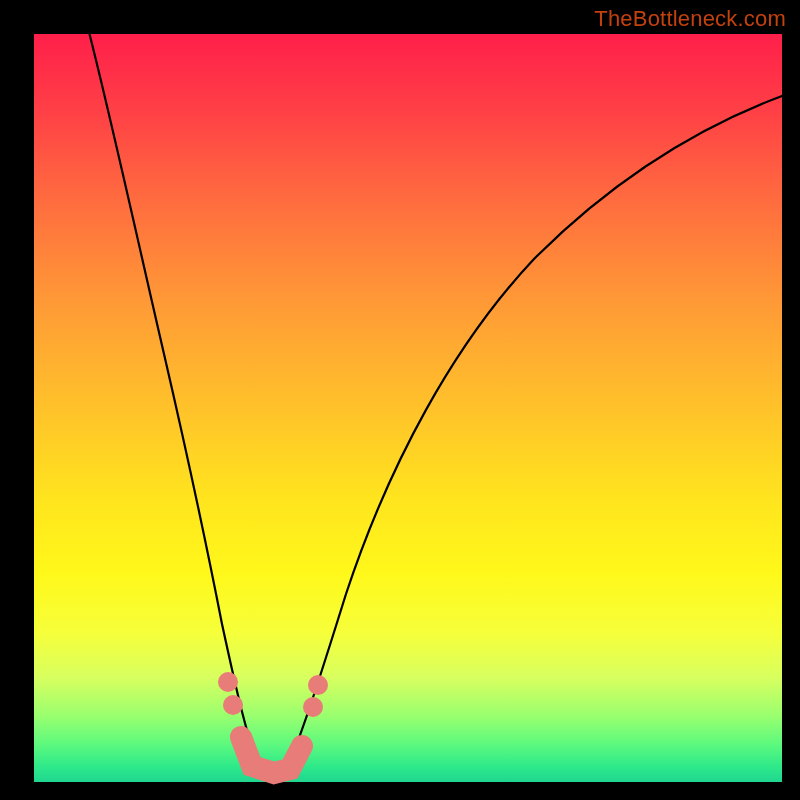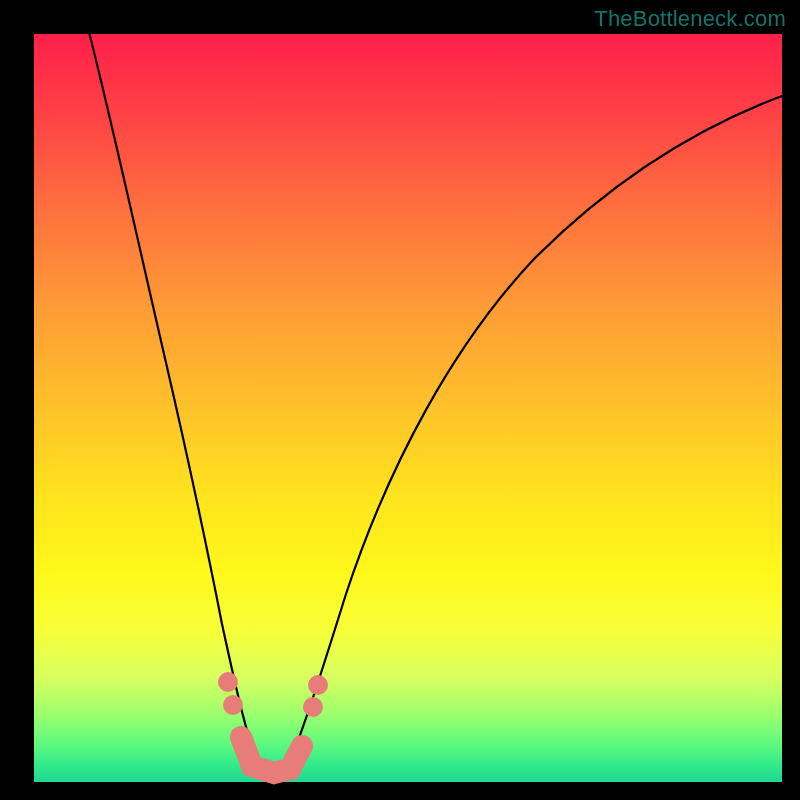--- a/index.html
+++ b/index.html
@@ -34,21 +34,21 @@
       #d8ff5f 86%,
       #9cff6e 91%,
       #5cf97e 95%,
       #2de98a 98%,
       #1fd690 100%);
   }
   .watermark {
     position: absolute;
     top: 6px;
     right: 14px;
-    color: #0f766e;
+    color: #c2410c;
     font-size: 22px;
     font-weight: 500;
     letter-spacing: 0.2px;
     user-select: none;
   }
   svg.curve {
     position: absolute;
     left: 0;
     top: 0;
     width: 748px;

